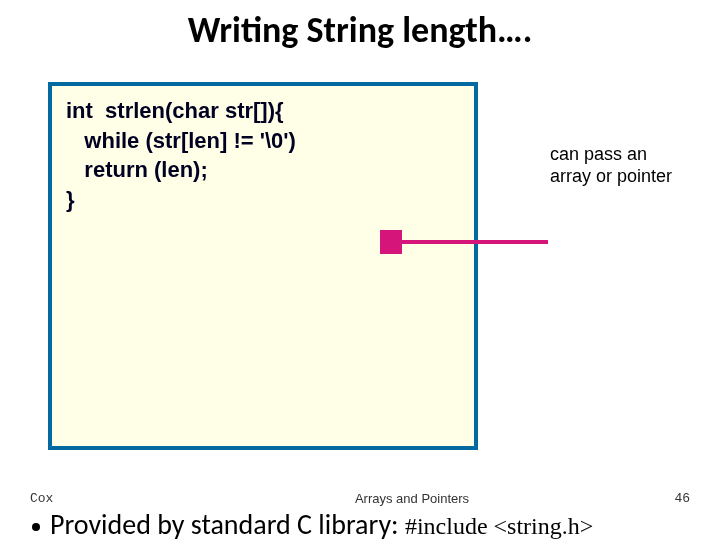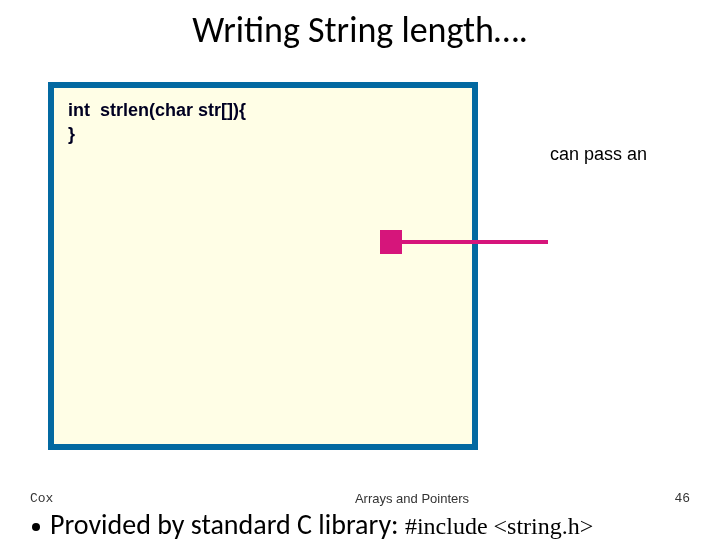--- a/index.html
+++ b/index.html
@@ -1,27 +1,27 @@
 <!DOCTYPE html>
 <html><head>
 <meta charset="utf-8">
 <style>
   * { margin: 0; padding: 0; box-sizing: border-box; }
   html, body { width: 720px; height: 540px; background: #fff; font-family: Calibri, Arial, sans-serif; overflow: hidden; position: relative; }
   .slide { position: relative; width: 720px; height: 540px; }
-  .title { position: absolute; top: 8px; left: 0; width: 720px; text-align: center; font-size: 36px; font-weight: 400; color: #000; }
+  .title { position: absolute; top: 8px; left: 0; width: 720px; text-align: center; font-size: 36px; font-weight: 700; color: #000; }
   .codebox {
     position: absolute;
     left: 48px; top: 82px;
     width: 430px; height: 368px;
     background: #fffee6;
-    border: 6px solid #0369a1;
+    border: 4px solid #0369a1;
     padding: 10px 14px;
     font-family: "Comic Sans MS", cursive, sans-serif;
-    font-size: 18px;
+    font-size: 22px;
     font-weight: bold;
     color: #000022;
     line-height: 1.35;
   }
   .codebox .line { white-space: pre; }
   .anno {
     position: absolute;
     font-family: Verdana, Arial, sans-serif;
     font-size: 18px;
     color: #000;
@@ -39,35 +39,38 @@
 </style>
 </head>
 <body>
 <div class="slide">
 
   <div class="title">Writing String length….</div>
 
   <div class="codebox">
     <div class="line">int  strlen(char str[]){</div>
     <div class="line"></div>
+    <div class="line">   while (str[len] != '\0')</div>
     <div class="line"></div>
+    <div class="line">   return (len);</div>
     <div class="line">}</div>
   </div>
 
   <svg class="arrow" style="left:380px; top:230px;" width="170" height="24">
     <defs>
       <marker id="ah" markerWidth="14" markerHeight="14" refX="2" refY="6" orient="auto">
         <path d="M0,0 L12,6 L0,12 Z" fill="#d6157b"></path>
       </marker>
     </defs>
     <line x1="168" y1="12" x2="14" y2="12" stroke="#d6157b" stroke-width="4" marker-end="url(#ah)"></line>
   </svg>
 
   <div class="anno anno1">
     <span>can pass an</span><br>
+    <span>array or pointer</span>
   </div>
 
 
   <div class="footer-left">Cox</div>
   <div class="footer-center">Arrays and Pointers</div>
   <div class="footer-right">46</div>
 
   <div class="bullet-row">
     <span class="dot"></span><span>Provided by standard C library:</span> <span class="mono">#include &lt;string.h&gt;</span>
   </div>

